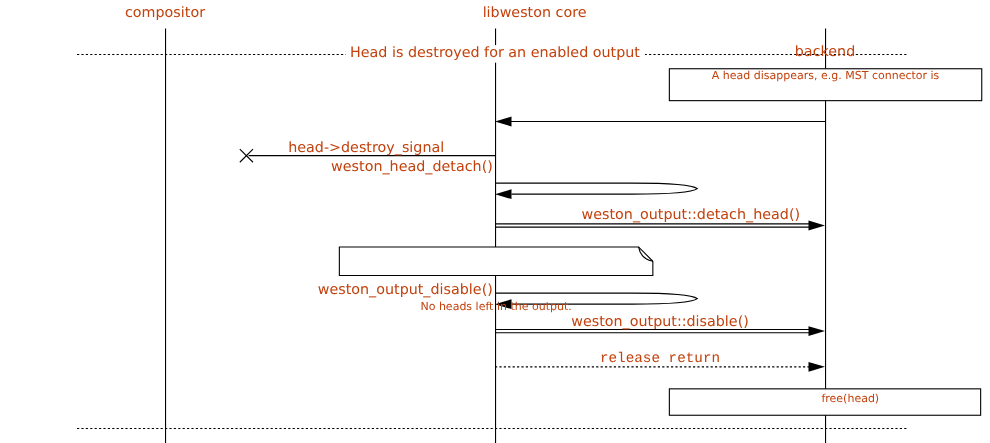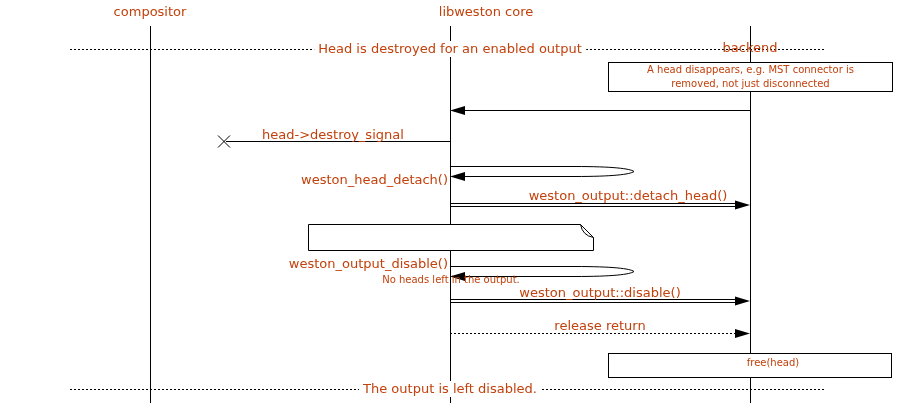--- a/index.html
+++ b/index.html
@@ -81,31 +81,29 @@
     </g>
 
     <rect x="608.5" y="353.5" width="283" height="24" fill="#ffffff" stroke="#000"></rect>
   </svg>
 
   <div class="lbl ctr" style="left:150px; top:4px;">compositor</div>
   <div class="lbl ctr" style="left:450px; top:4px;margin-left:36px;">libweston core</div>
   <div class="lbl ctr" style="left:750px; top:4px;margin-top:36px;">backend</div>
 
   <div class="lbl ctr divlbl" style="left:450px; top:41px;">Head is destroyed for an enabled output</div>
-  <div class="lbl ctr divlbl" style="left:450px; top:381px;">The output is left disabled.</div>
 
   <div class="boxtxt" style="left:608px; top:63px; width:285px;">
     <div class="comment-line">A head disappears, e.g. MST connector is</div>
-    <div class="comment-line">removed, not just disconnected</div>
   </div>
 
   <div class="lbl" style="left:229px; top:127px;margin-left:33px;">head-&gt;destroy_signal</div>
-  <div class="lbl" style="right:452px; top:172px;text-align:right;">weston_head_detach()</div>
+  <div class="lbl" style="right:452px; top:144px;text-align:right;">weston_head_detach()</div>
   <div class="lbl ctr" style="left:600px; top:188px;margin-left:28px;">weston_output::detach_head()</div>
   <div class="lbl" style="right:452px; top:256px;">weston_output_disable()</div>
   <div class="lbl ctr" style="left:600px; top:285px;">weston_output::disable()</div>
-  <div class="lbl ctr" style="left:600px; top:318px;">release return</div>
+  <div class="lbl ctr" style="left:600px; top:318px;font-family:Liberation Mono, monospace;">release return</div>
 
   <div class="boxtxt" style="left:308px; top:230px; width:286px;margin-top:44px;">No heads left in the output.</div>
 
   <div class="boxtxt" style="left:608px; top:357px; width:284px;margin-left:23px;">free(head)</div>
 
 </div>
 
 </body></html>

